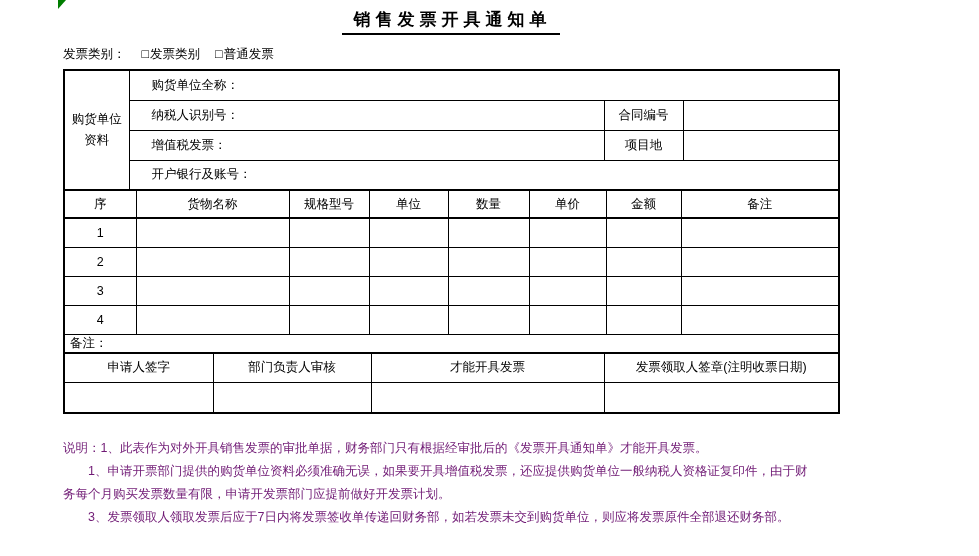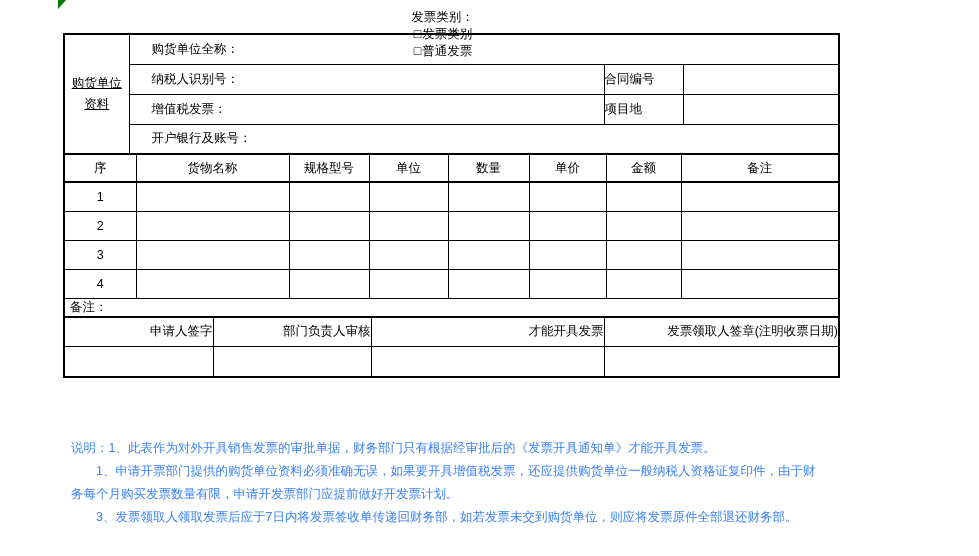--- a/index.html
+++ b/index.html
@@ -22,59 +22,62 @@
     display: inline-block;
     font-size: 17px; font-weight: bold;
     letter-spacing: 5px;
     border-bottom: 2px solid #000;
     padding: 0 8px 2px 12px;
     white-space: nowrap;
   }
   .invoice-type {
     margin-top: 9px; margin-bottom: 6px;
     font-size: 12.5px; height: 18px;
-    display: flex; align-items: center; flex-direction: column;
+    display: flex; align-items: center;
   }
   .invoice-type .lbl { margin-right: 16px; }
   .invoice-type .opt { margin-right: 15px; white-space: nowrap; }
   .invoice-type .box { margin-right: 1px; }
 
   table { border-collapse: collapse; table-layout: fixed; width: 775px; border: 2px solid #000; }
   td, th { border: 1px solid #000; font-size: 12.5px; font-weight: normal; padding: 0; overflow: hidden; }
   .goods-table, .sign-table { margin-top: -2px; }
 
   .info-table td { height: 30px; }
   .section-label {
     text-align: center; line-height: 1.7;
-    word-break: break-all; padding: 0 2px; text-decoration: underline;
+    word-break: break-all; padding: 0 2px;
   }
   .lbl-cell { text-align: left; padding-left: 22px; vertical-align: middle; }
-  .c-cell   { vertical-align: middle; }
+  .c-cell   { text-align: center; vertical-align: middle; }
 
   .goods-table th { height: 28px; text-align: center; border-bottom: 2px solid #000; }
   .goods-table td { height: 29px; }
   .goods-table .remarks-cell { height: 16px; text-align: left; padding-left: 5px; }
   .goods-table .num-cell { text-align: center; }
 
-  .sign-table td { height: 30px; text-align: right; }
+  .sign-table td { height: 30px; text-align: center; }
 
   .notes {
-    position: absolute; left: 8px; top: 437px;
+    position: absolute; left: 0; top: 437px;
     width: 868px; font-size: 12.5px; line-height: 23px;
-    color: #3b82f6;
+    color: #701a75;
   }
   .notes .indent { padding-left: 25px; }
 </style>
 </head>
 <body>
 
 <div class="corner-marker"></div>
 
 <div class="doc">
 
+  <div class="title-wrap">
+    <span class="doc-title">销售发票开具通知单</span>
+  </div>
 
   <div class="invoice-type">
     <span class="lbl">发票类别：</span>
     <span class="opt"><span class="box">□</span><span>发票类别</span></span>
     <span class="opt"><span class="box">□</span><span>普通发票</span></span>
   </div>
 
   <table class="info-table">
     <colgroup>
         <col style="width:65px">

